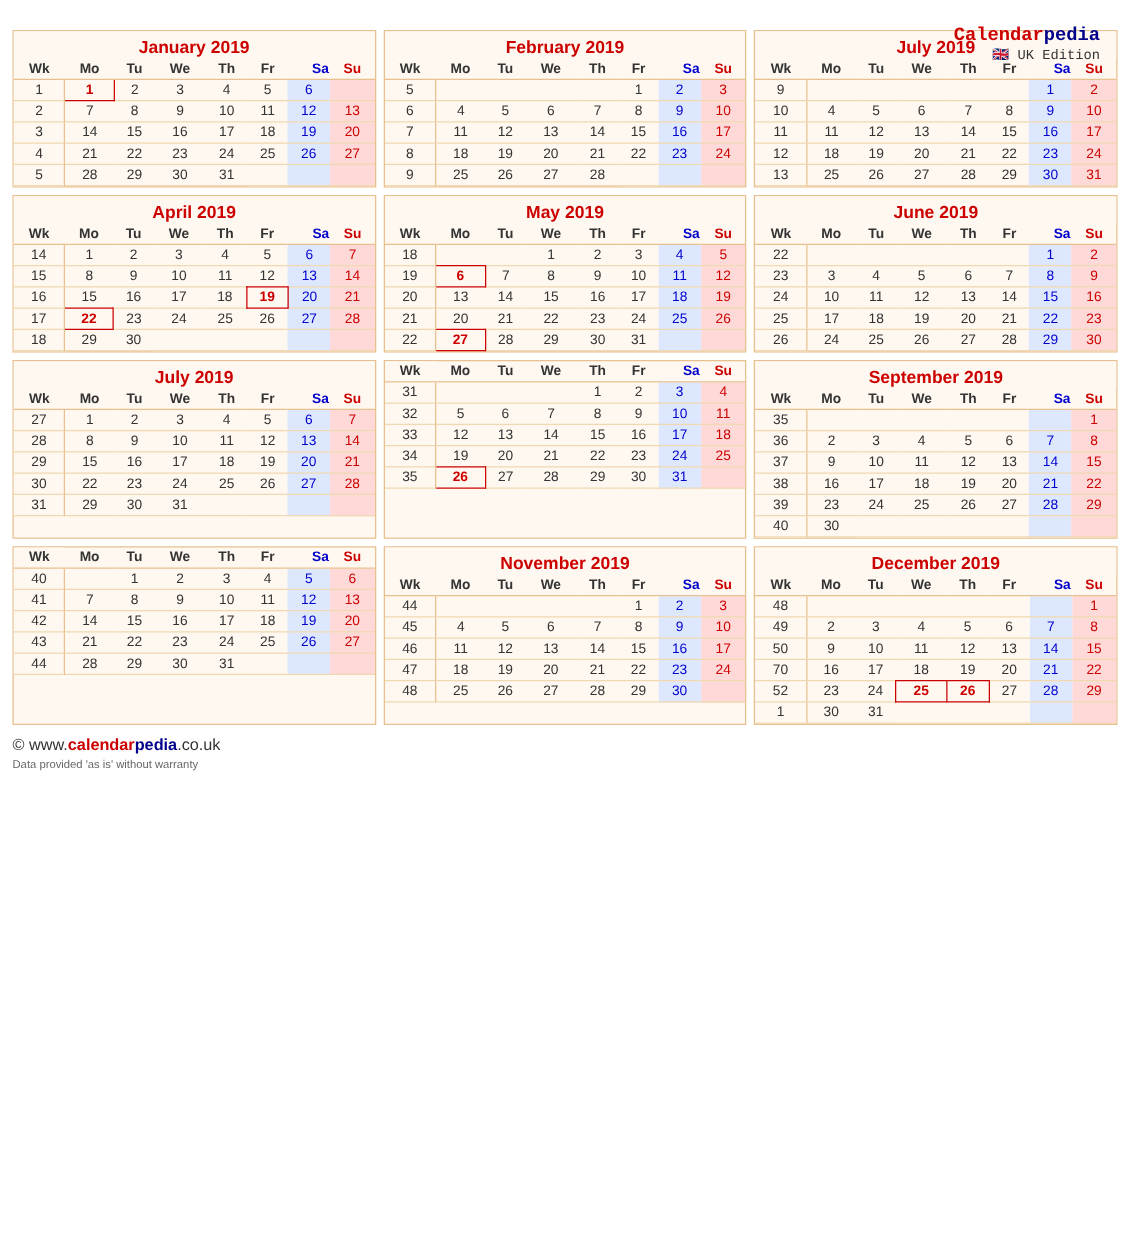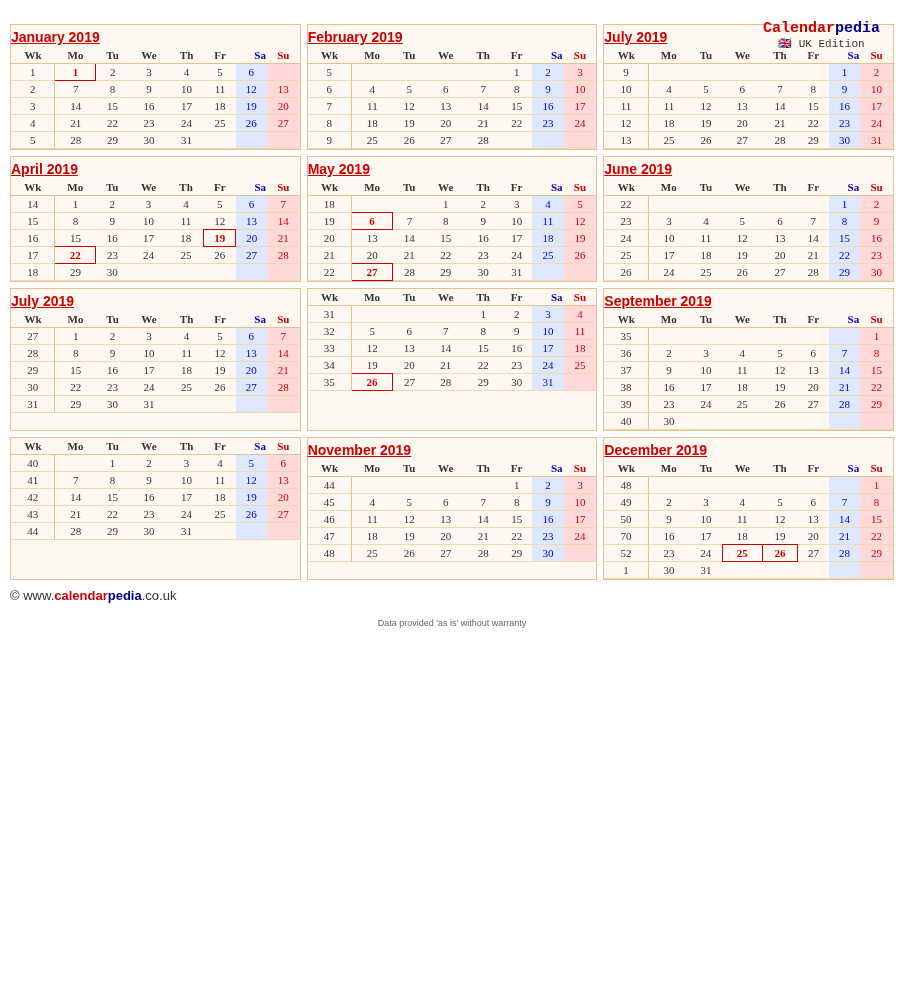--- a/index.html
+++ b/index.html
@@ -25,44 +25,43 @@
       text-align: right;
       font-size: 13px;
       font-family: Liberation Mono, monospace;
     }
     .brand-name {
       font-weight: bold;
       color: #cc0000;
       font-size: 15px;
     }
     .brand-pedia { color: #00008b; font-weight: bold; font-size: 15px; }
-    .brand-uk { font-size: 11px; color: #333; text-align: center; }
+    .brand-uk { font-size: 11px; color: #333; }
     .calendar-grid {
       display: grid;
       grid-template-columns: repeat(3, 1fr);
       gap: 6px;
       margin-top: 6px;
     }
     .month-block {
       border: 1px solid #e8c090;
       background: #fff8f0;
     }
     .month-title {
+      text-align: center;
       font-size: 14px;
       font-weight: bold;
       color: #cc0000;
       padding: 4px 0 2px;
       background: #fff8f0;
-      text-decoration: underline;
     }
     table.cal {
       width: 100%;
       border-collapse: collapse;
       font-size: 11px;
-      font-family: Liberation Serif, serif;
     }
     table.cal th {
       text-align: center;
       padding: 2px 1px;
       font-weight: bold;
       color: #333;
       border-bottom: 1px solid #e8c090;
     }
     table.cal th.wk-hdr {
       color: #333;
@@ -95,22 +94,22 @@
     .footer {
       margin-top: 8px;
       font-size: 13px;
       color: #333;
     }
     .footer-brand { color: #cc0000; font-weight: bold; }
     .footer-pedia { color: #00008b; font-weight: bold; }
     .footer-note {
       font-size: 9px;
       color: #666;
-      text-align: center;
-      margin-top: 15px;
+      text-align: left;
+      margin-top: 3px;
     }
     .page-wrapper { position: relative; }
   </style>
 </head>
 <body>
 
 <div class="page-wrapper">
   <div class="brand-area">
     <div>
       <span class="brand-name">Calendar</span><span class="brand-pedia">pedia</span>

